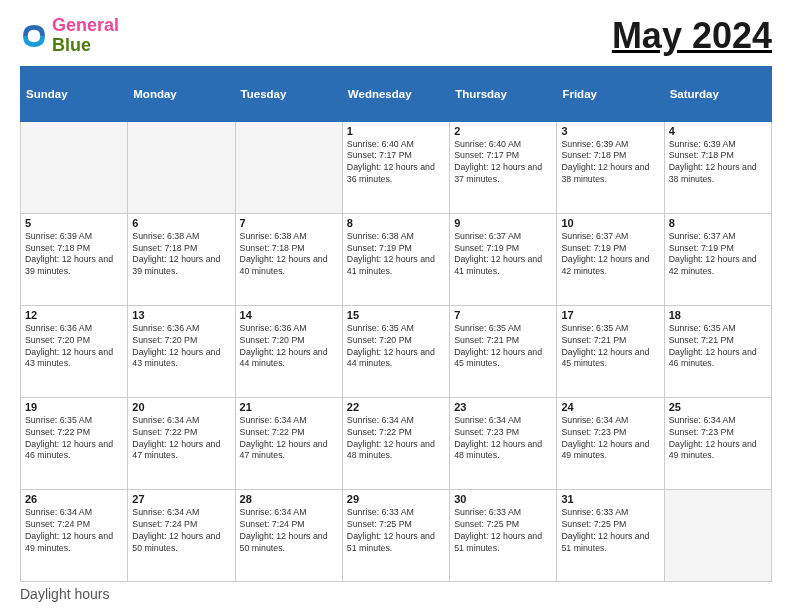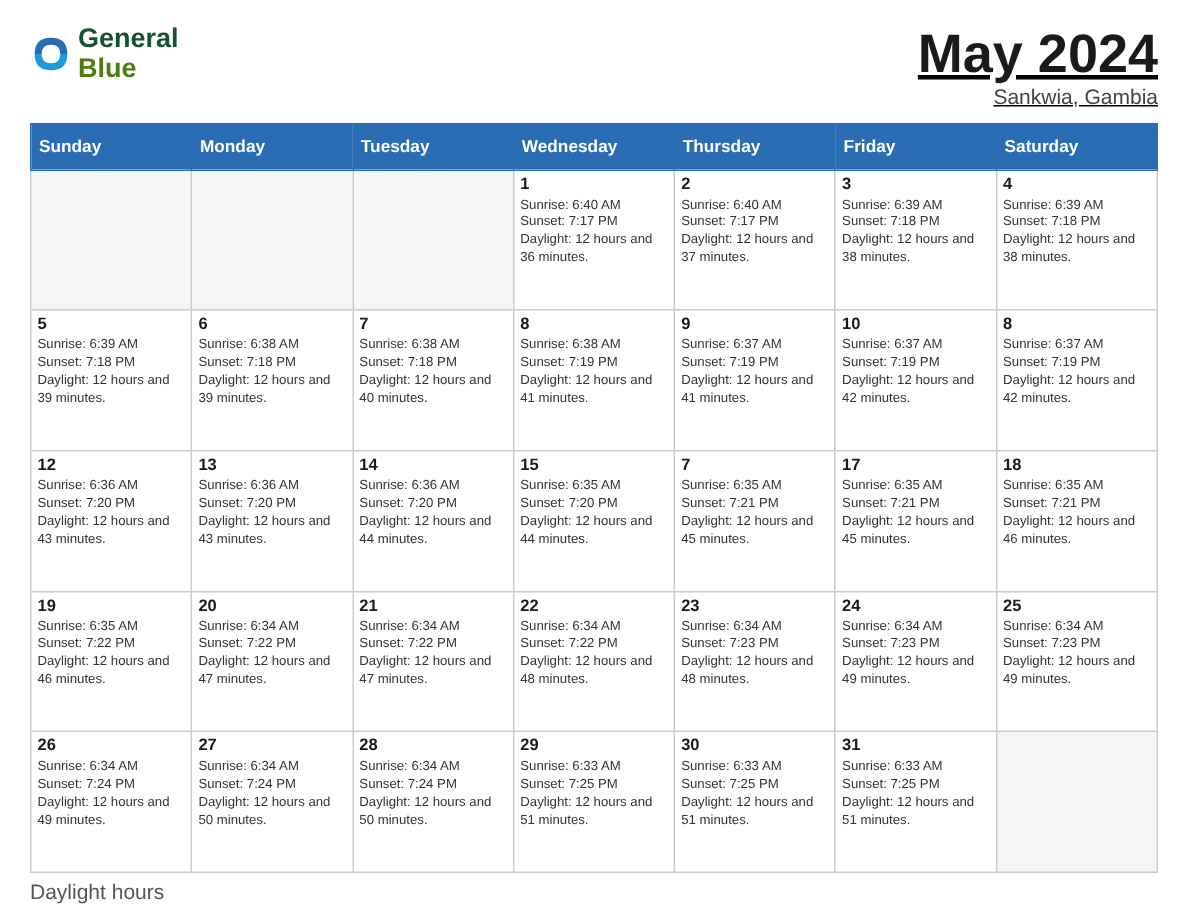--- a/index.html
+++ b/index.html
@@ -26,21 +26,21 @@
     .logo {
       display: flex;
       align-items: center;
       gap: 4px;
     }
     .logo-text {
       font-size: 18px;
       font-weight: bold;
       line-height: 1.1;
     }
-    .logo-general { color: #14532d; }
+    .logo-general { color: #ec4899; }
     .logo-blue { color: #4d7c0f; }
     .logo-icon {
       width: 28px;
       height: 28px;
     }
     .title-block {
       text-align: right;
       text-decoration: underline;
     }
     .month-title {
@@ -58,21 +58,21 @@
       border-collapse: collapse;
       flex: 1;
       table-layout: fixed;
     }
     .calendar th {
       background-color: #2a6db5;
       color: #fff;
       font-size: 11.5px;
       font-weight: bold;
       text-align: left;
-      padding: 9px 5px;
+      padding: 21px 5px;
       border: 1px solid #2a6db5;
     }
     .calendar td {
       border: 1px solid #ccc;
       vertical-align: top;
       padding: 3px 4px;
       font-size: 9px;
       color: #222;
       background: #fff;
       height: 82px;
@@ -112,21 +112,20 @@
         <path d="M18 18 L32 18 Q32 32 18 32 L18 26 Q26 26 26 18Z" fill="#1a9cd8"></path>
         <path d="M10 18 Q10 26 18 26 L18 32 Q4 32 4 18Z" fill="#1a9cd8"></path>
       </svg>
       <div class="logo-text">
         <span class="logo-general">General</span><br>
         <span class="logo-blue">Blue</span>
       </div>
     </div>
     <div class="title-block">
       <div class="month-title">May 2024</div>
-      <div class="subtitle">Sankwia, Gambia</div>
     </div>
   </div>
 
   <table class="calendar">
     <thead>
       <tr>
       <th>Sunday</th>
           <th>Monday</th>
           <th>Tuesday</th>
           <th>Wednesday</th>

